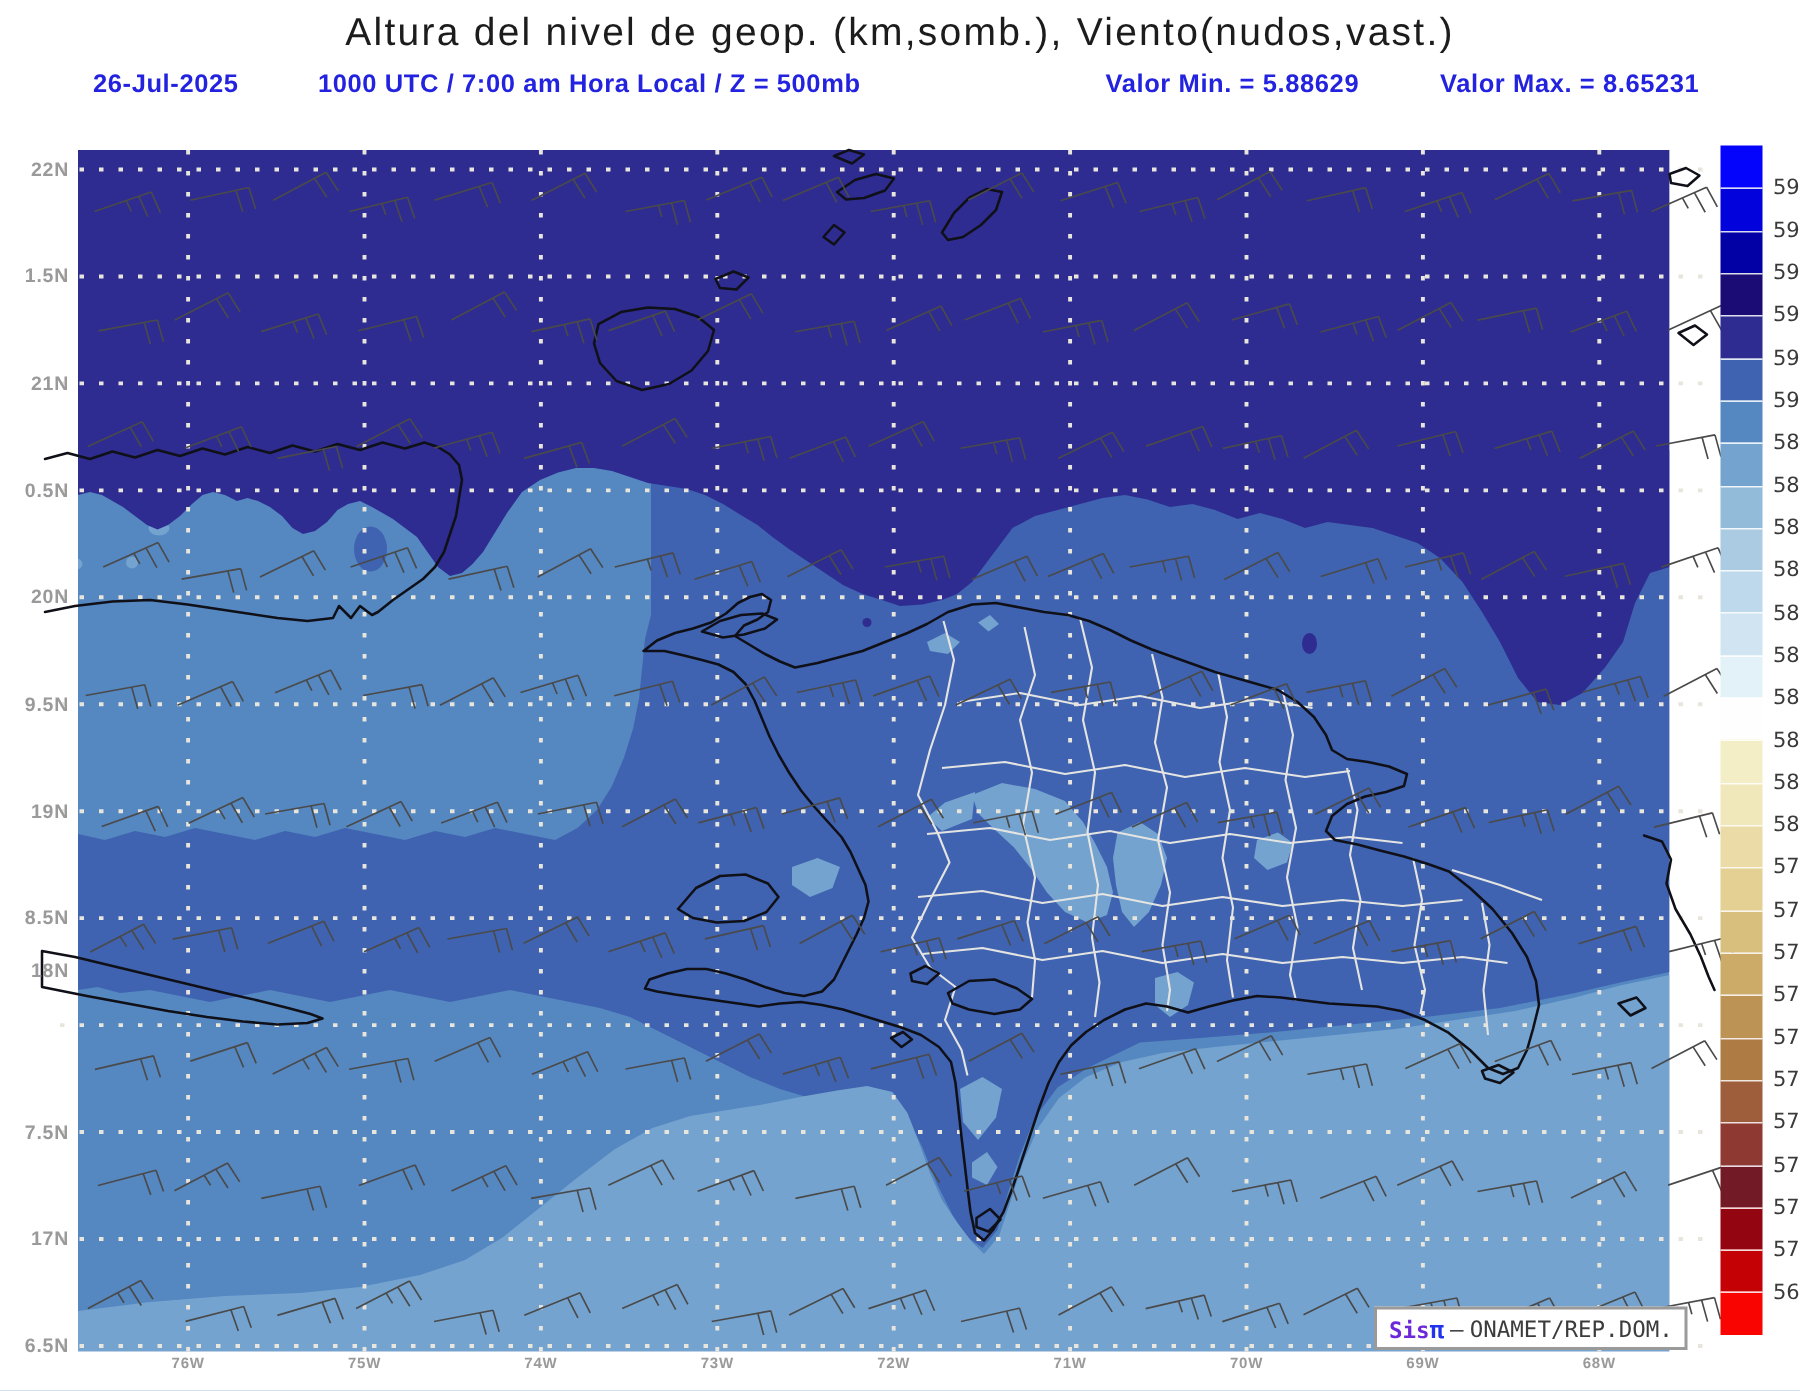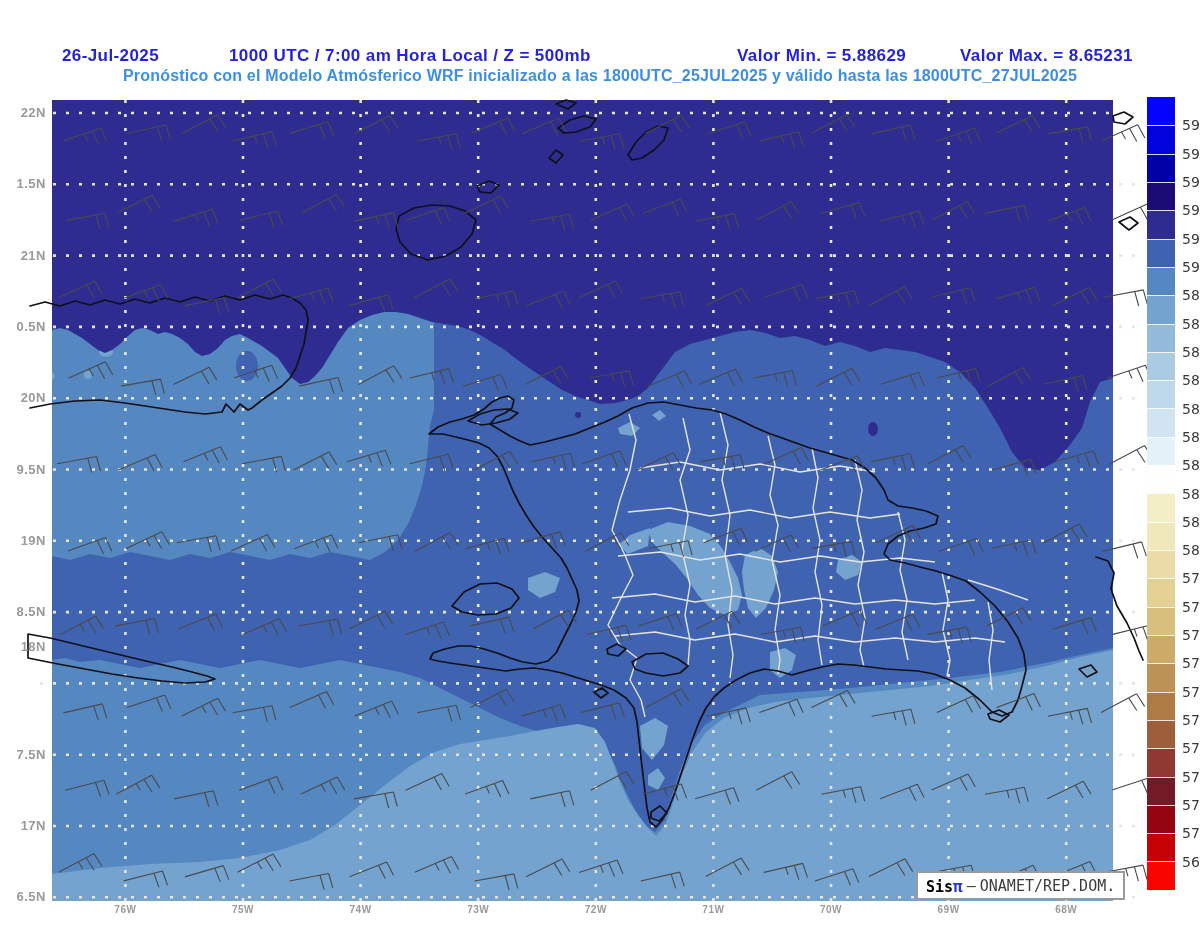--- a/index.html
+++ b/index.html
@@ -4,51 +4,51 @@
 <style>
   html,body{margin:0;padding:0;background:#fff;}
   body{width:1200px;height:927px;position:relative;overflow:hidden;
        font-family:"Liberation Sans","DejaVu Sans",sans-serif;}
   #stage{position:absolute;inset:0;}
   .title{position:absolute;top:6px;left:0;width:1200px;text-align:center;
          font-size:26px;letter-spacing:1.5px;color:#1c1c1c;white-space:nowrap;}
   .sub1{position:absolute;top:46px;left:0;width:1200px;height:20px;
         font-size:17px;letter-spacing:.4px;color:#2323DF;font-weight:bold;white-space:nowrap;}
   .sub1 span{position:absolute;top:0;}
-  .sub1 .s-date{left:62px;} .sub1 .s-time{left:212px;margin-left:17px;}
+  .sub1 .s-date{left:62px;} .sub1 .s-time{left:212px;}
   .sub1 .s-min{left:737px;} .sub1 .s-max{left:960px;}
   .sub2{position:absolute;top:67px;left:0;width:1200px;text-align:center;
         font-size:16px;letter-spacing:.2px;color:#3D8EE6;font-weight:bold;white-space:nowrap;}
   .ylab{position:absolute;width:44px;text-align:right;font-size:13px;font-weight:bold;
         color:#9a9a9a;letter-spacing:.5px;}
   .xlab{position:absolute;width:60px;text-align:center;font-size:10px;font-weight:bold;
         color:#9a9a9a;letter-spacing:.5px;}
   #colorbar{position:absolute;left:1147px;top:97px;width:28px;height:793px;}
   #colorbar .seg{width:28px;box-sizing:border-box;border-top:1px solid rgba(255,255,255,.85);}
   .cblab{position:absolute;left:1182px;width:50px;font-size:14px;color:#3a3a3a;
          font-family:"DejaVu Sans",sans-serif;}
   #credit{position:absolute;left:916px;top:871px;height:24px;background:#fff;
           border:2px solid #9a9a9a;padding:1px 8px 0 8px;font-size:15px;
           font-family:"DejaVu Sans Mono","Liberation Mono",monospace;color:#3c3c3c;
           white-space:nowrap;display:flex;align-items:center;gap:4px;}
-  #credit .sis{color:#000000;font-weight:bold;}
+  #credit .sis{color:#6d28d9;font-weight:bold;}
   #credit .pi{color:#2233EE;font-weight:bold;font-size:16px;}
   svg{position:absolute;left:0;top:0;}
 </style>
 </head>
 <body>
 
 <div id="stage">
+  <div class="title">Altura del nivel de geop. (km,somb.), Viento(nudos,vast.)</div>
   <div class="sub1">
     <span class="s-date">26-Jul-2025</span>
     <span class="s-time">1000 UTC / 7:00 am Hora Local / Z = 500mb</span>
     <span class="s-min">Valor Min. = 5.88629</span>
     <span class="s-max">Valor Max. = 8.65231</span>
   </div>
-  <div class="sub2">Pronóstico con el Modelo Atmósferico WRF inicializado a las 1800UTC_25JUL2025 y válido hasta las 1800UTC_27JUL2025</div>
 
   <svg id="map" width="1200" height="927" viewBox="0 0 1200 927">
     <defs>
       <clipPath id="fillclip">
           <rect x="52" y="100" width="1061" height="801"></rect>
         </clipPath>
     </defs>
 
     <g clip-path="url(#fillclip)">
       <rect x="52" y="100" width="1061" height="801" fill="#5587C1"></rect>

